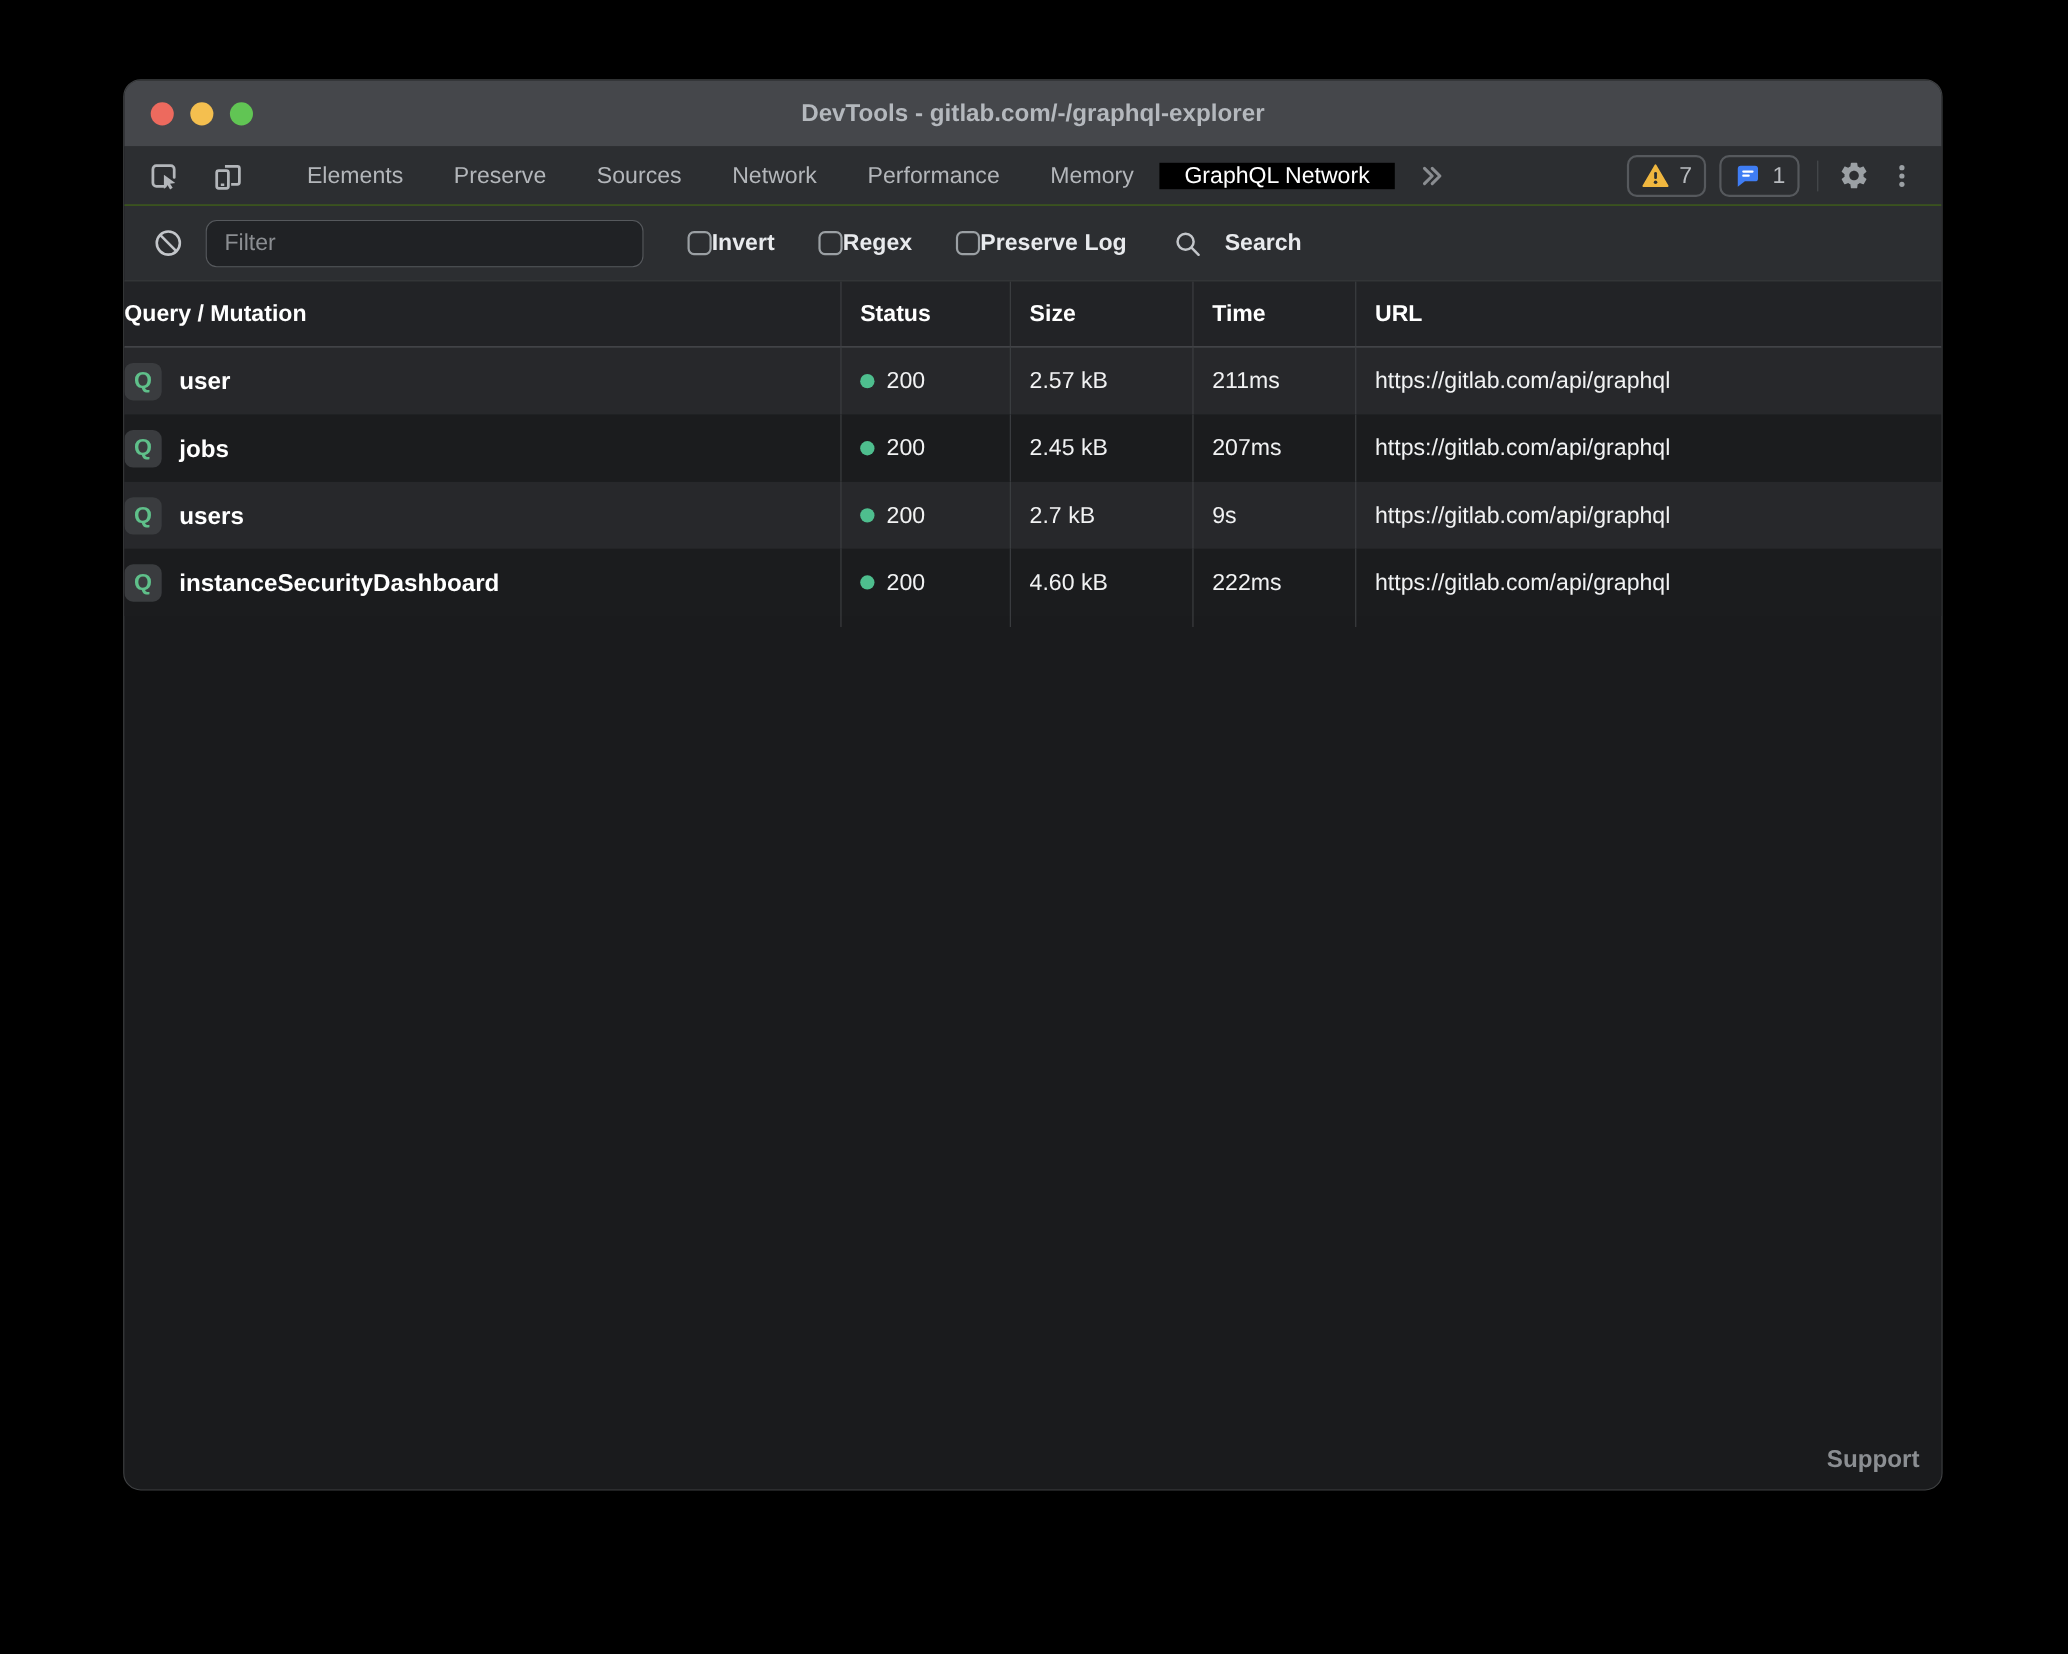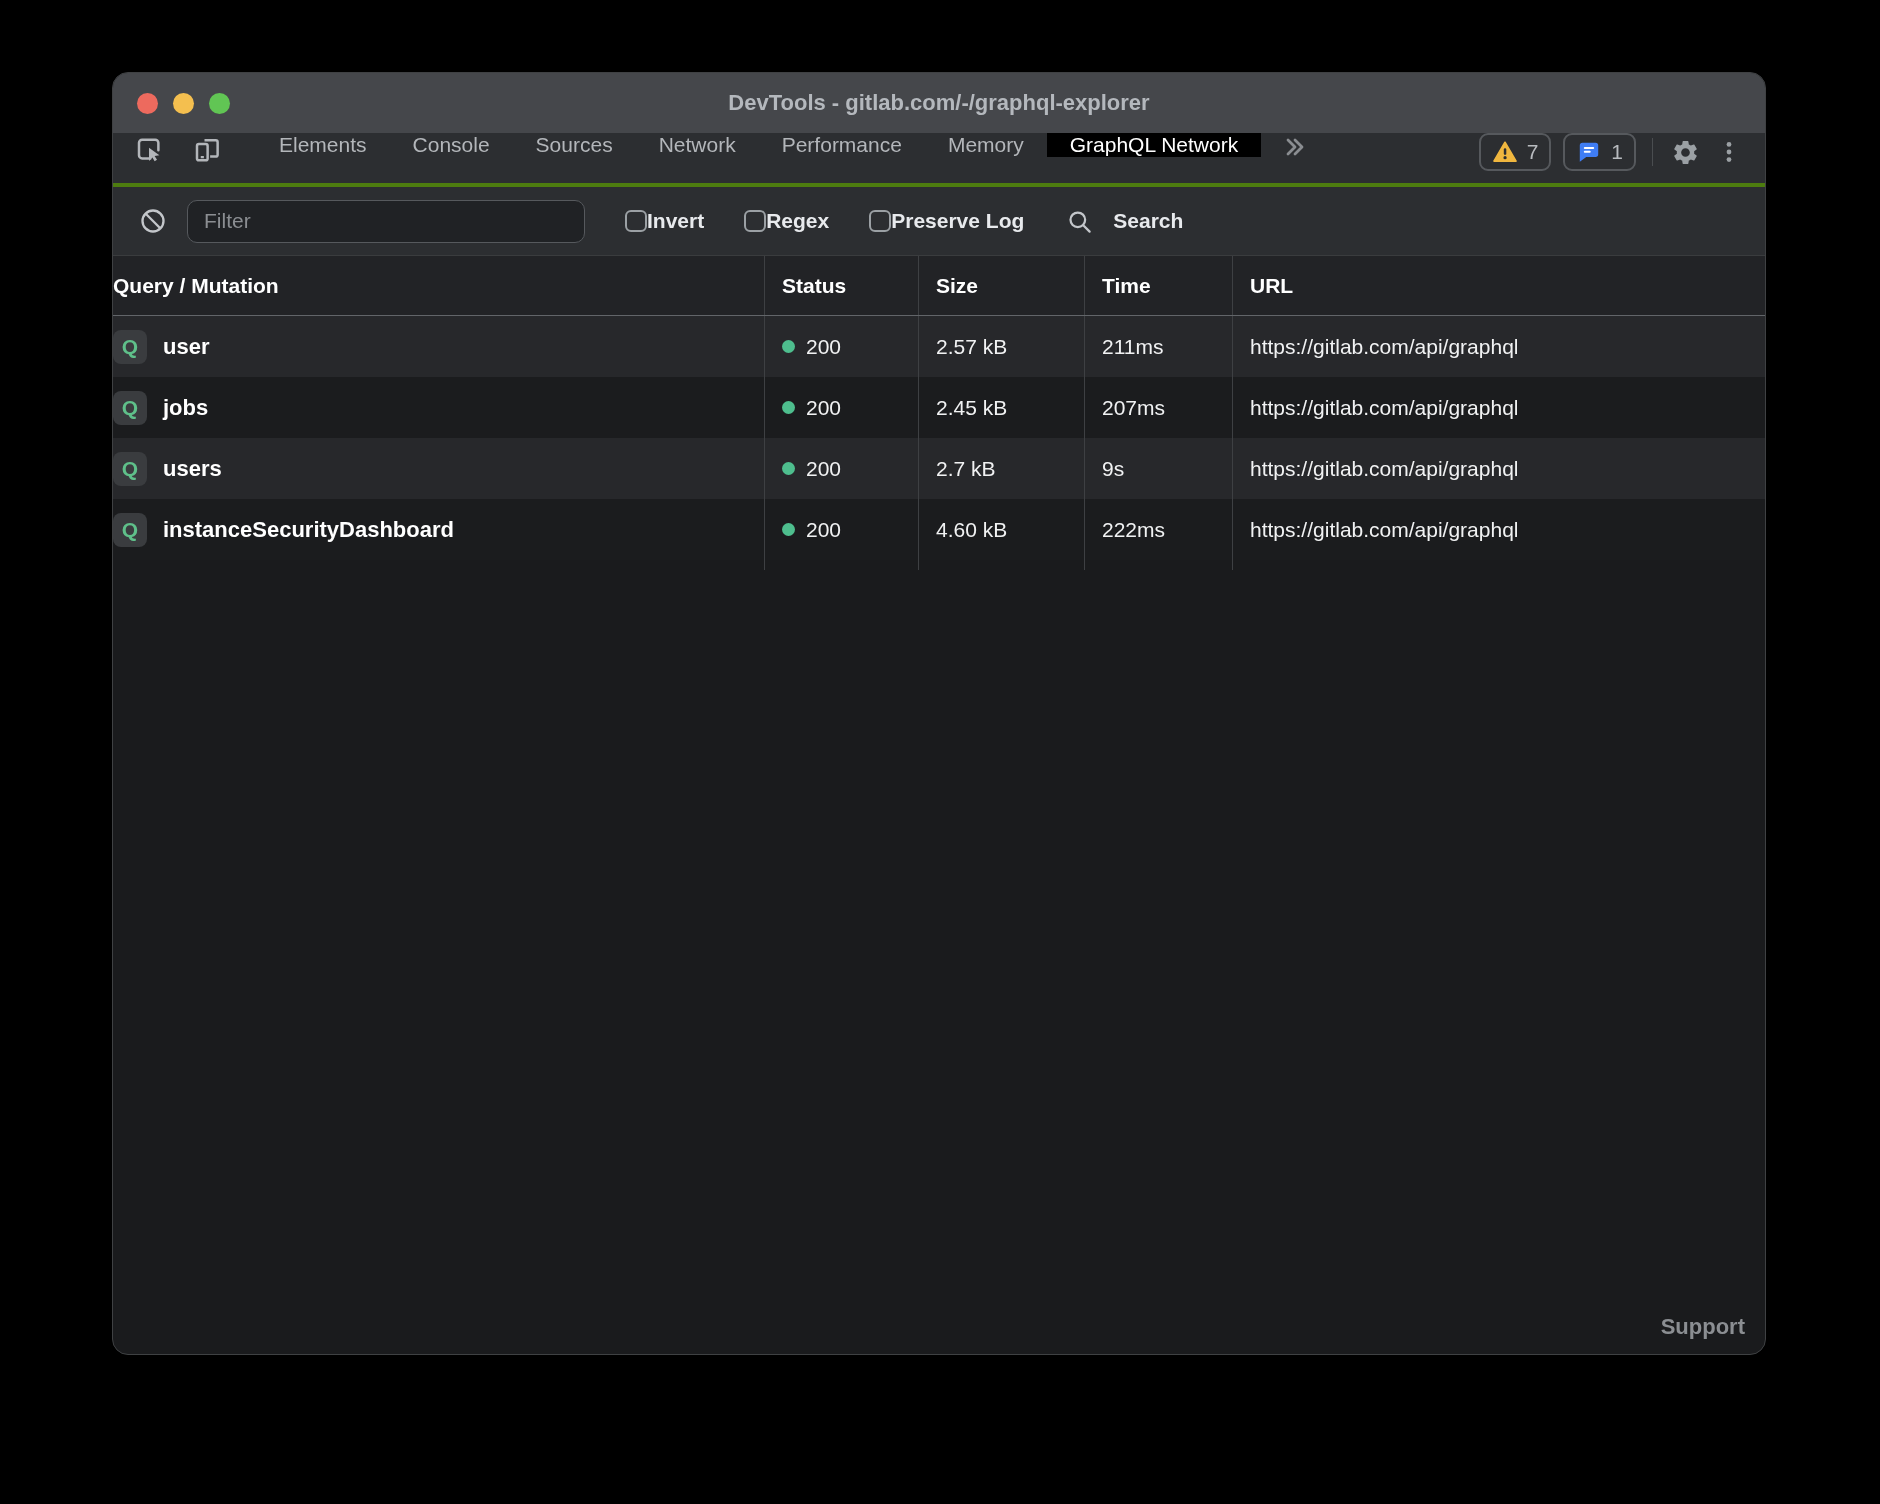--- a/index.html
+++ b/index.html
@@ -32,22 +32,22 @@
   .light-green { background: #61c554; }
   .title-text {
     position: absolute; left: 0; right: 0; text-align: center;
     color: #b4b8bd; font-size: 22px; font-weight: 700;
     pointer-events: none;
   }
   
   .tabbar {
     height: 54px; flex: 0 0 54px;
     background: #2c2e31;
-    display: flex; align-items: flex-start;
-    border-bottom: 4px solid #4d7c0f;
+    display: flex; align-items: center;
+    border-bottom: 1px solid #4d7c0f;
   }
   .tabbar-left-icons { display: flex; align-items: center; gap: 26px; padding: 0 20px 0 20px; }
   .icon-btn { display: flex; align-items: center; justify-content: center; width: 32px; height: 32px; cursor: pointer; }
   .vdivider { width: 1px; background: #4a4d50; margin: 13px 6px; }
   .tabs { display: flex; align-items: stretch; }
   .tab {
     display: flex; align-items: center;
     padding: 0 23px;
     color: #b3b6ba; font-size: 21px;
     cursor: pointer; white-space: nowrap;
@@ -174,21 +174,21 @@
           <path d="M10 5 H19 A1.5 1.5 0 0 1 20.5 6.5 V16.5 A1.5 1.5 0 0 1 19 18 H14.5" fill="none" stroke="#b3b6ba" stroke-width="2"></path>
           <rect x="4" y="8" width="8.5" height="13" rx="1.5" fill="none" stroke="#b3b6ba" stroke-width="2"></rect>
           <line x1="7" y1="18.4" x2="9.5" y2="18.4" stroke="#b3b6ba" stroke-width="1.8"></line>
         </svg>
       </span>
     </div>
     <div class="vdivider"></div>
 
     <div class="tabs">
       <div class="tab">Elements</div>
-      <div class="tab">Console</div>
+      <div class="tab">Preserve</div>
       <div class="tab">Sources</div>
       <div class="tab">Network</div>
       <div class="tab">Performance</div>
       <div class="tab">Memory</div>
       <div class="tab active">GraphQL Network</div>
     </div>
 
     <div class="overflow-chevron">
       <svg width="28" height="28" viewBox="0 0 24 24">
         <path d="M6 6 L12 12 L6 18 M12 6 L18 12 L12 18" fill="none" stroke="#8a8d91" stroke-width="2.4" stroke-linecap="round" stroke-linejoin="round"></path>

